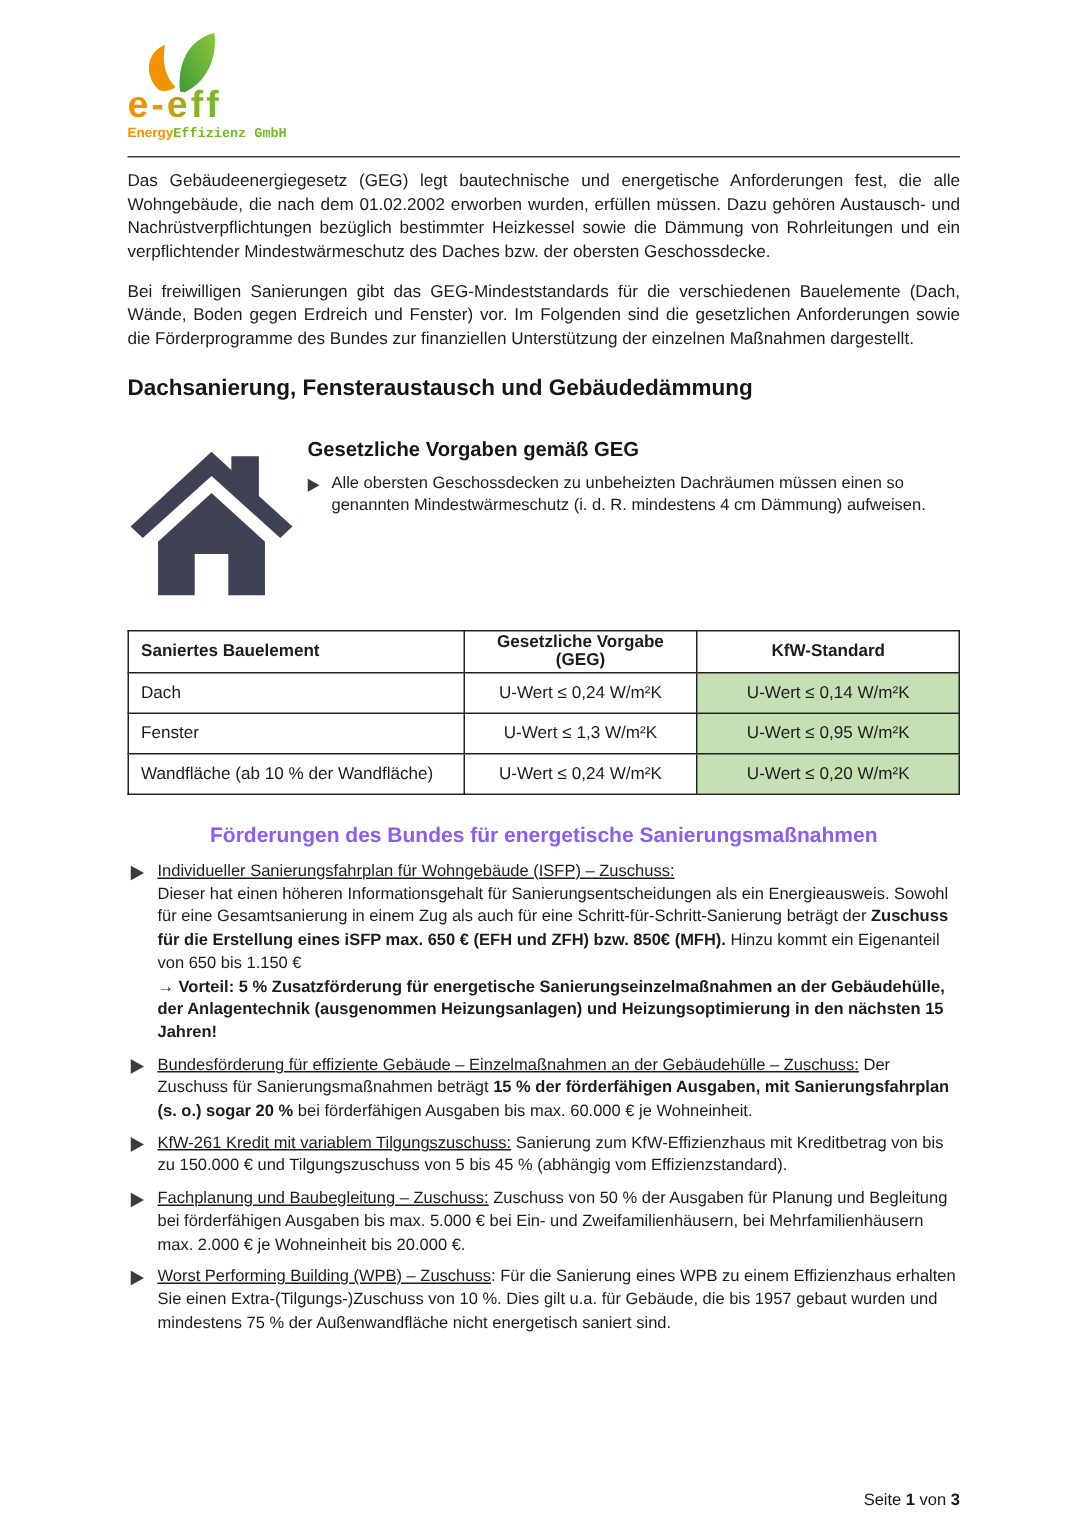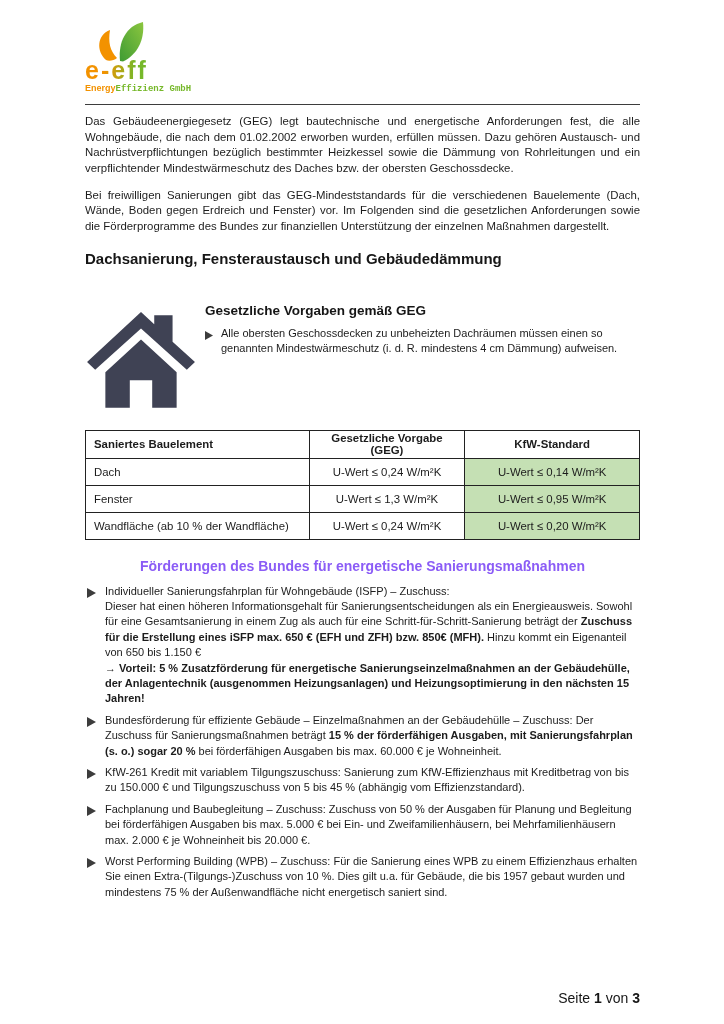--- a/index.html
+++ b/index.html
@@ -24,21 +24,21 @@
   }
   .logo-company{position:absolute;left:0;top:60px;font-size:9px;font-weight:bold;line-height:1;}
   .logo-rule{border:none;border-top:1px solid #3d3d3d;margin:8px 0 0 0;}
 
   
   .doc-title{margin:10px 0 0 0;font-size:20.5px;line-height:25.5px;font-weight:bold;color:#161616;}
   .para{margin-top:9px;font-size:11.4px;line-height:15.6px;text-align:justify;}
 
   
   .section-heading{margin:14px 0 0 0;font-size:15px;line-height:19px;font-weight:bold;color:#161616;}
-  .geg-row{display:flex;margin-top:33px;}
+  .geg-row{display:flex;margin-top:22px;}
   .geg-icon-col{width:120px;flex:0 0 120px;}
   .geg-body{flex:1;min-width:0;}
   .geg-subheading{font-size:13.5px;font-weight:bold;margin:2px 0 8px 0;color:#161616;}
   .geg-bullet{display:flex;margin-bottom:4px;font-size:11px;line-height:15.2px;}
   .geg-bullet .marker{flex:0 0 16px;padding-top:3px;}
   .btxt{flex:1;white-space:normal;}
 
   
   .u-table{margin-top:13px;border-collapse:collapse;width:555px;font-size:11.4px;}
   .u-table th,.u-table td{border:1px solid #222;padding:0 6px;}
@@ -48,23 +48,23 @@
   .u-table .c2{width:148px;text-align:center;}
   .u-table .c3{width:169px;text-align:center;}
 
   
   .green-heading{margin:17px 0 0 0;font-size:14px;line-height:18px;font-weight:bold;}
   .fund-list{margin-top:9px;}
   .fund-item{display:flex;margin-bottom:6px;font-size:11px;line-height:15.4px;}
   .fund-item .marker{flex:0 0 18px;padding-top:3px;padding-left:2px;}
   .fund-text{flex:1;min-width:0;}
   .seg.b{font-weight:bold;}
-  .seg.u{}
-
-  .footer{position:absolute;right:84px;bottom:18px;font-size:14px;color:#161616;}
+  .seg.u{text-decoration:underline;}
+
+  .footer{position:absolute;right:84px;bottom:18px;font-size:11px;color:#161616;}
   .footer .b{font-weight:bold;}
 </style>
 </head>
 <body>
 
 <div class="page">
   <div class="content">
 
     <div class="logo-block">
       <span class="logo-leaves">

